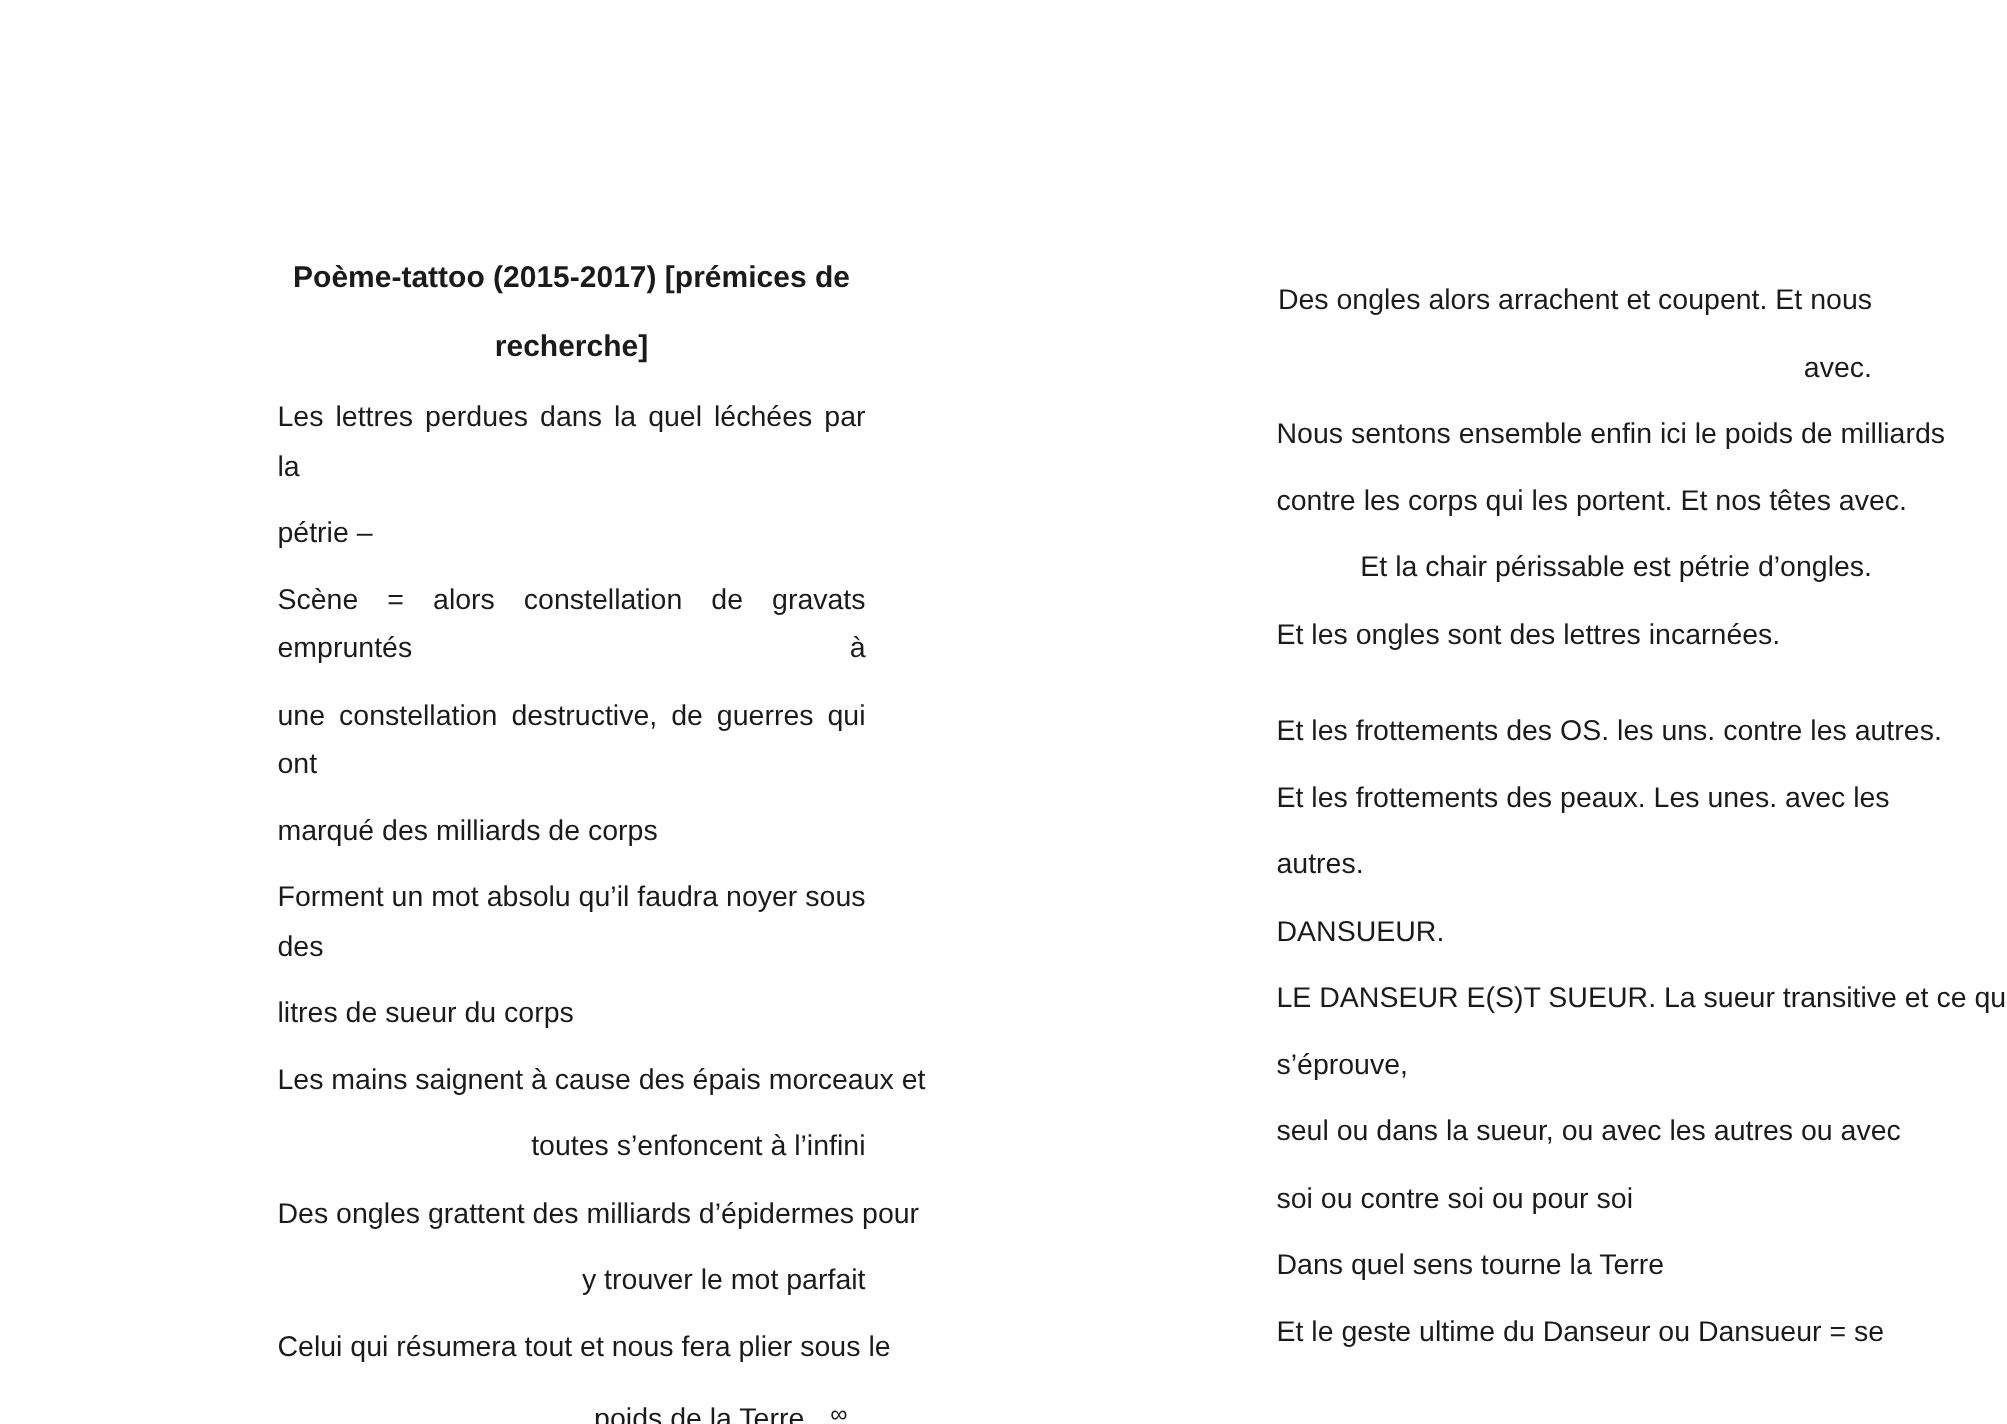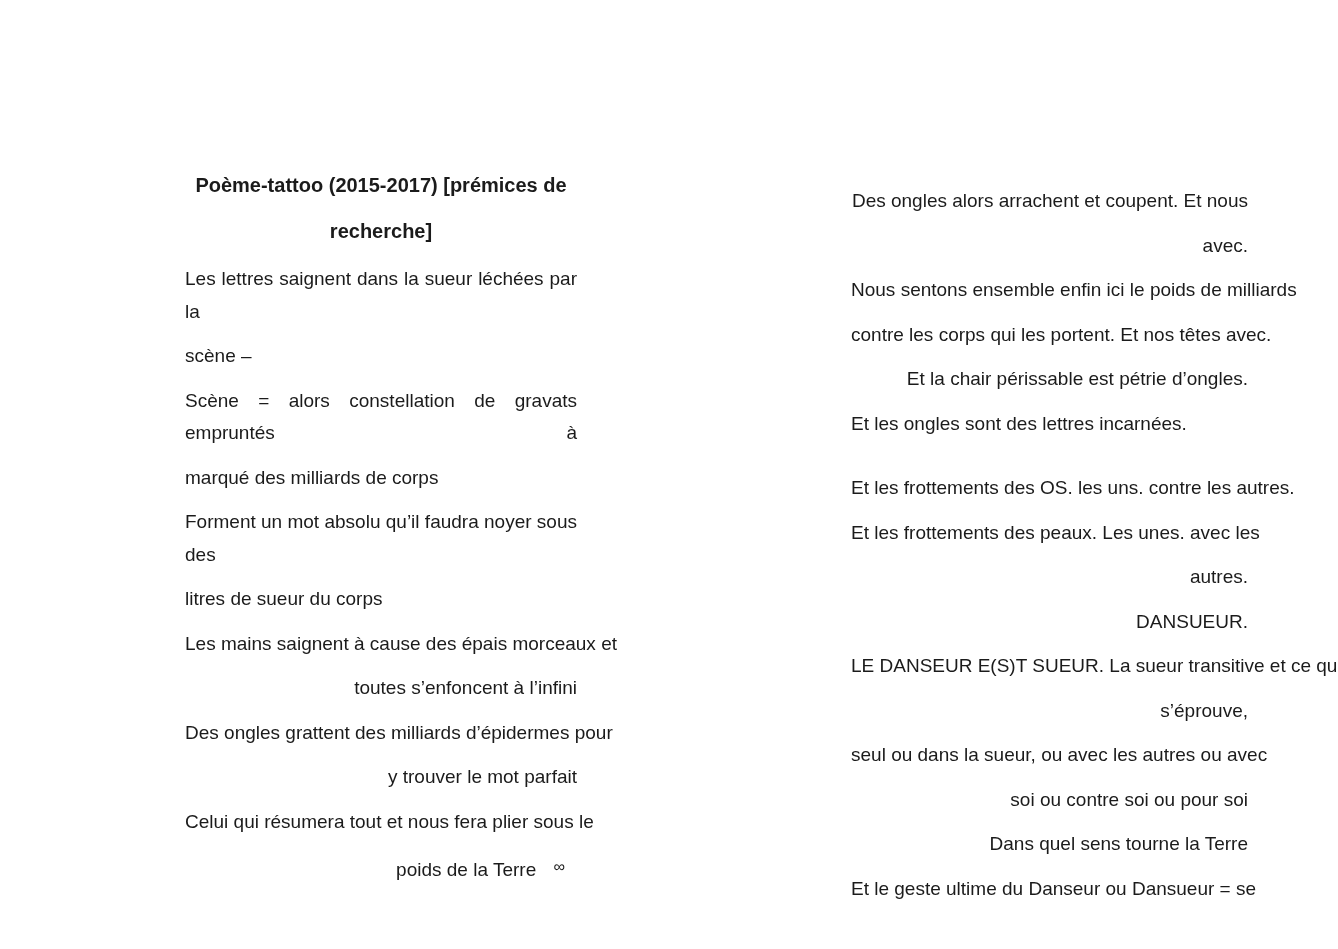--- a/index.html
+++ b/index.html
@@ -23,21 +23,21 @@
     line-height: 32.5px;
   }
   .col-left  { left: 113px; top: 108px; width: 440px; }
   .col-right { left: 779px; top: 125px; width: 445px; }
 
   .stanza { margin-bottom: 10px; }
   .stanza.gap-before { margin-top: 32px; }
 
   .line { white-space: nowrap; text-align: left; }
   .align-right  .line { text-align: right; }
-  .align-center .line { text-align: right; }
+  .align-center .line { text-align: left; }
 
   
   .line.jline {
     white-space: normal;
     text-align: justify;
     text-align-last: justify;
   }
 
   .stanza.title {
     font-weight: bold;
@@ -55,23 +55,24 @@
 </head>
 <body>
 
 <div class="page">
   <div class="col col-left">
       <div class="stanza title">
         <div class="line">Poème-tattoo (2015-2017) [prémices de</div>
         <div class="line">recherche]</div>
       </div>
       <div class="stanza align-justify">
-        <div class="line jline">Les lettres saignent dans la sueur léchées par la</div>
-        <div class="line">scène –</div>
+        <div class="line jline">Les lettres perdues dans la quel léchées par la</div>
+        <div class="line">pétrie –</div>
         <div class="line jline">Scène = alors constellation de gravats empruntés à</div>
+        <div class="line jline">une constellation destructive, de guerres qui ont</div>
         <div class="line">marqué des milliards de corps</div>
         <div class="line jline">Forment un mot absolu qu’il faudra noyer sous des</div>
         <div class="line">litres de sueur du corps</div>
       </div>
       <div class="stanza align-right">
         <div class="line">Les mains saignent à cause des épais morceaux et</div>
         <div class="line">toutes s’enfoncent à l’infini</div>
       </div>
       <div class="stanza align-right">
         <div class="line">Des ongles grattent des milliards d’épidermes pour</div>

